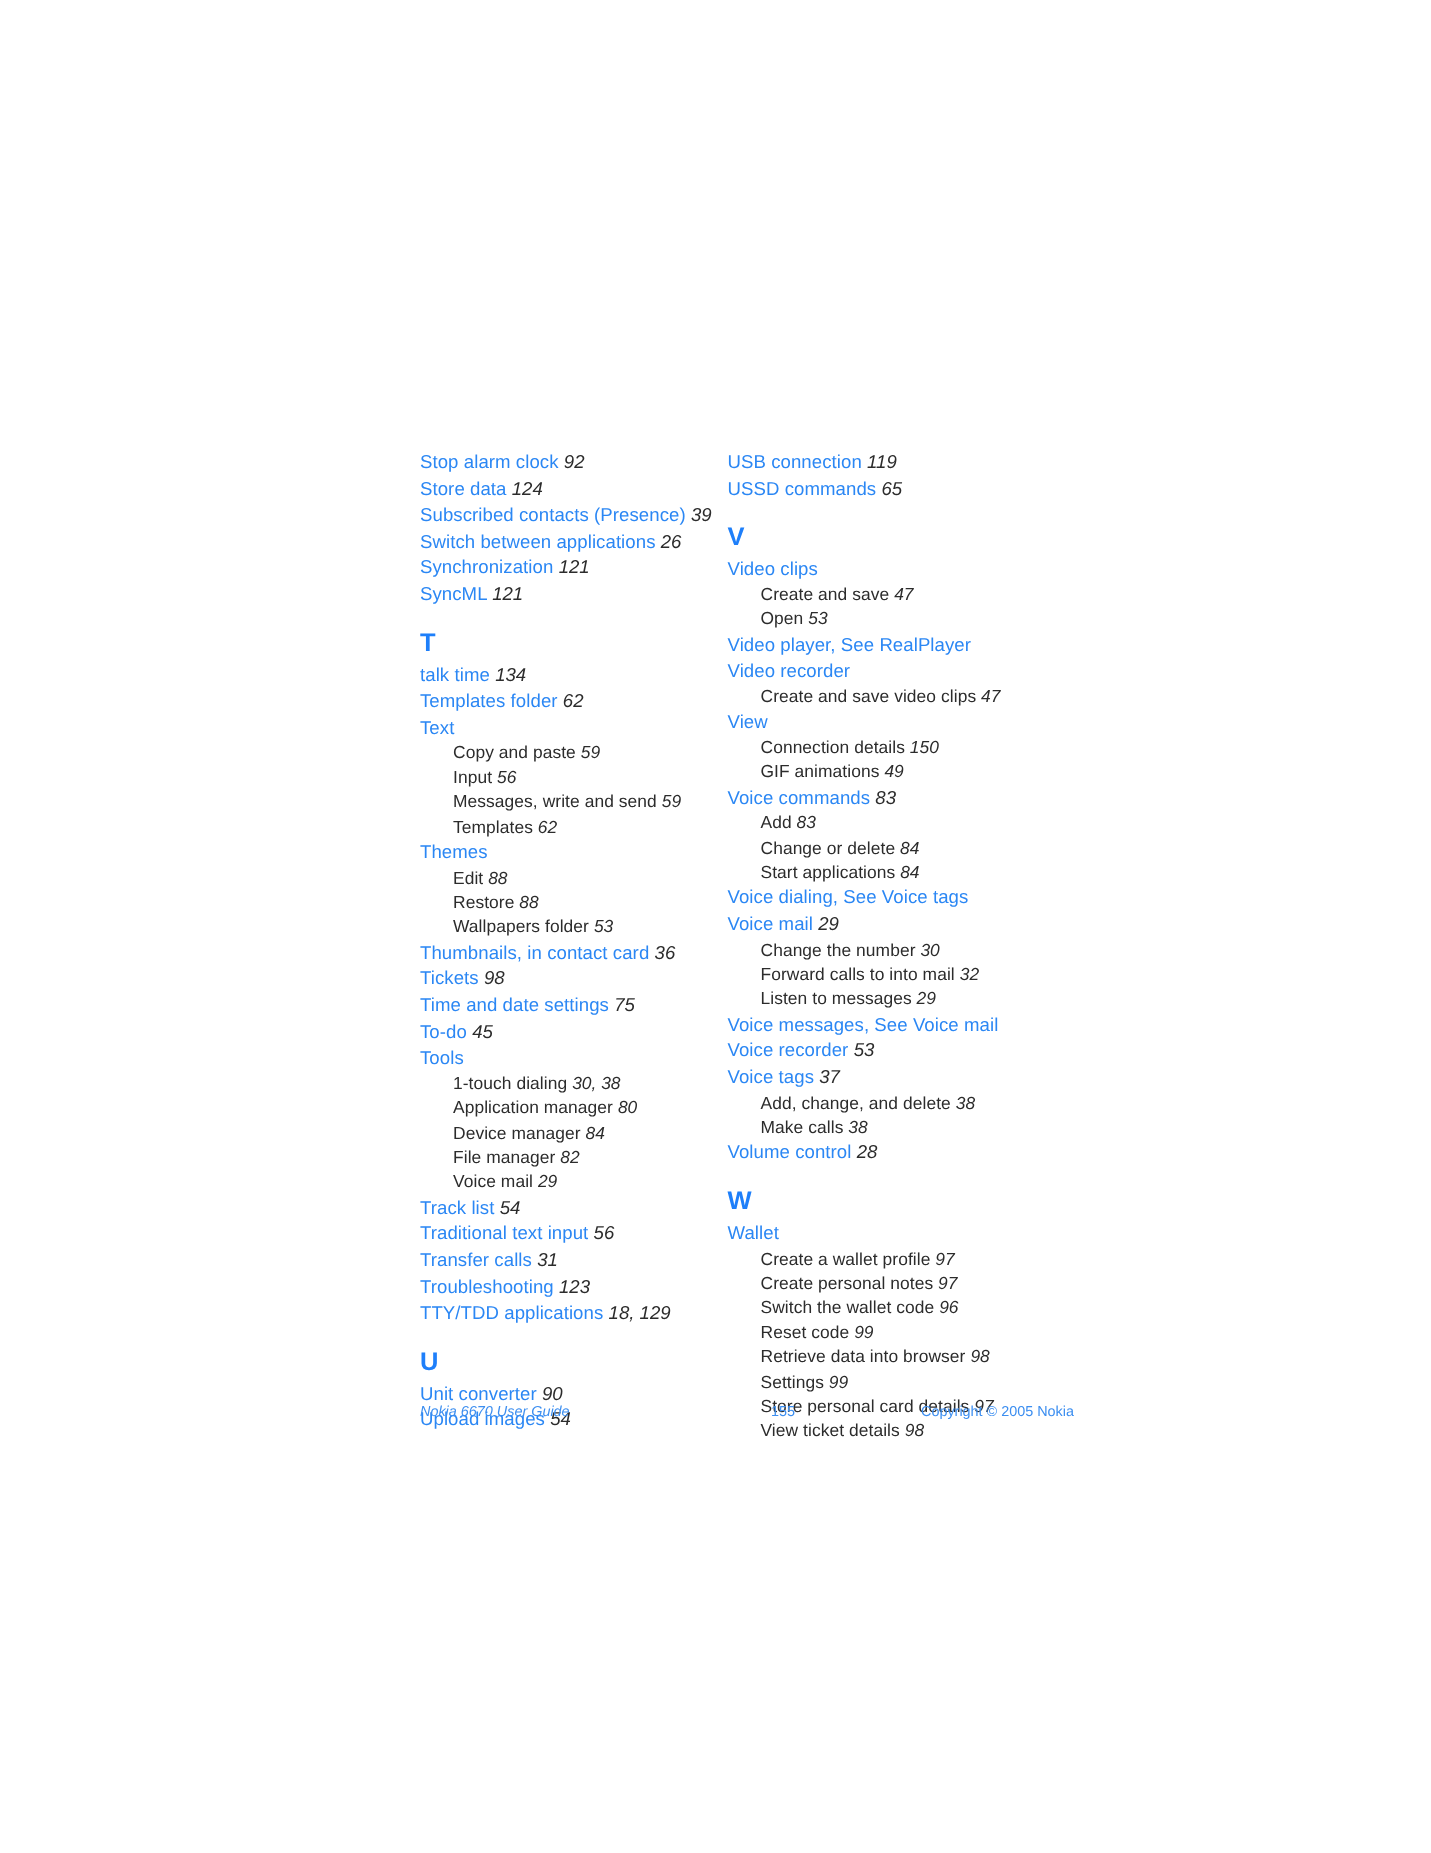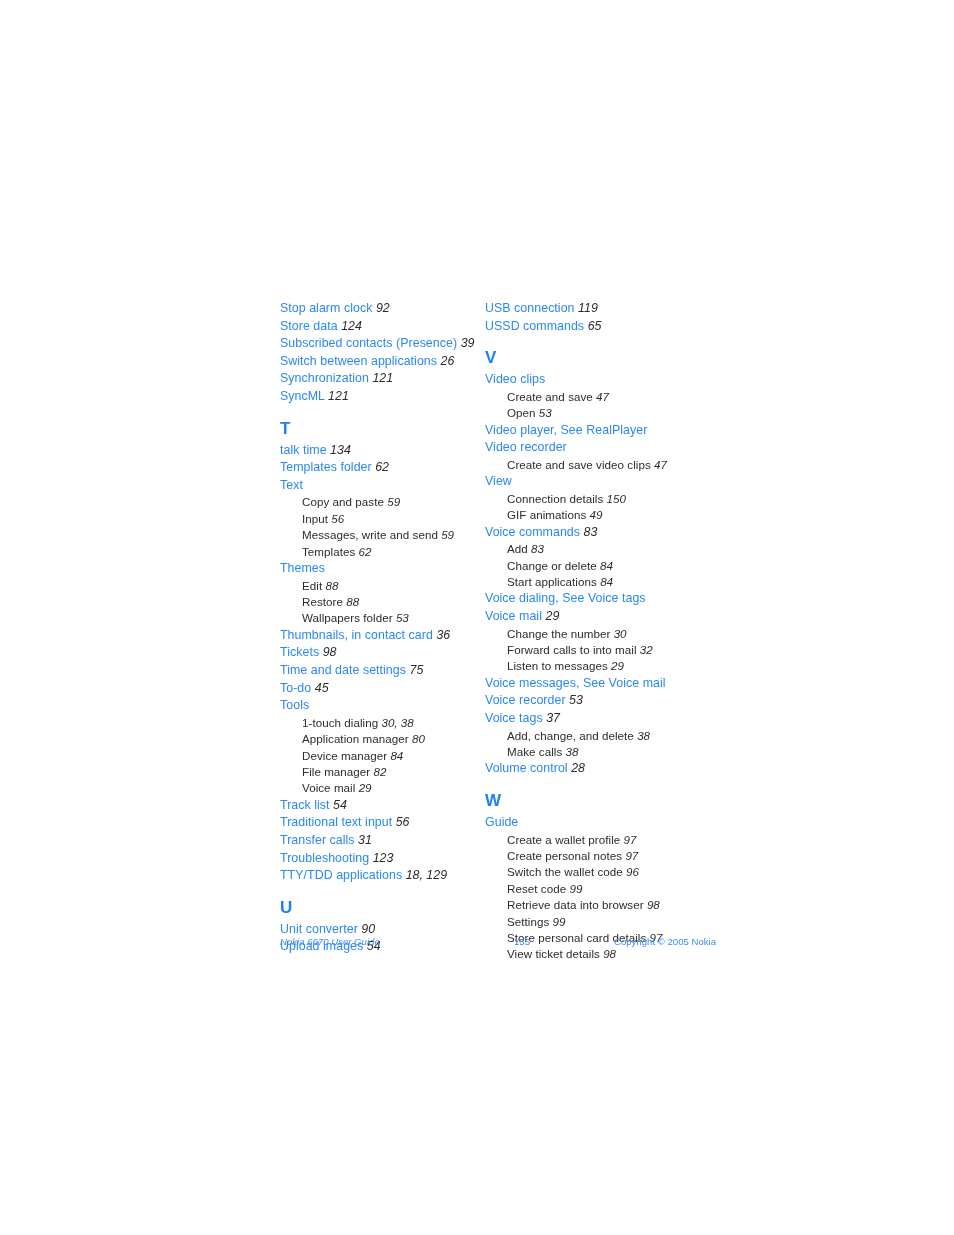--- a/index.html
+++ b/index.html
@@ -181,21 +181,21 @@
           <div class="subentry"><span>Change the number</span> <span class="pg">30</span></div>
           <div class="subentry"><span>Forward calls to into mail</span> <span class="pg">32</span></div>
           <div class="subentry"><span>Listen to messages</span> <span class="pg">29</span></div>
           <div class="entry"><span>Voice messages, See </span><span class="see-ref">Voice mail</span></div>
           <div class="entry"><span>Voice recorder</span> <span class="pg">53</span></div>
           <div class="entry"><span>Voice tags</span> <span class="pg">37</span></div>
           <div class="subentry"><span>Add, change, and delete</span> <span class="pg">38</span></div>
           <div class="subentry"><span>Make calls</span> <span class="pg">38</span></div>
           <div class="entry"><span>Volume control</span> <span class="pg">28</span></div>
           <div class="letter-heading">W</div>
-          <div class="entry"><span>Guide</span></div>
+          <div class="entry"><span>Wallet</span></div>
           <div class="subentry"><span>Create a wallet profile</span> <span class="pg">97</span></div>
           <div class="subentry"><span>Create personal notes</span> <span class="pg">97</span></div>
           <div class="subentry"><span>Switch the wallet code</span> <span class="pg">96</span></div>
           <div class="subentry"><span>Reset code</span> <span class="pg">99</span></div>
           <div class="subentry"><span>Retrieve data into browser</span> <span class="pg">98</span></div>
           <div class="subentry"><span>Settings</span> <span class="pg">99</span></div>
           <div class="subentry"><span>Store personal card details</span> <span class="pg">97</span></div>
           <div class="subentry"><span>View ticket details</span> <span class="pg">98</span></div>
         </div>
       </div>

